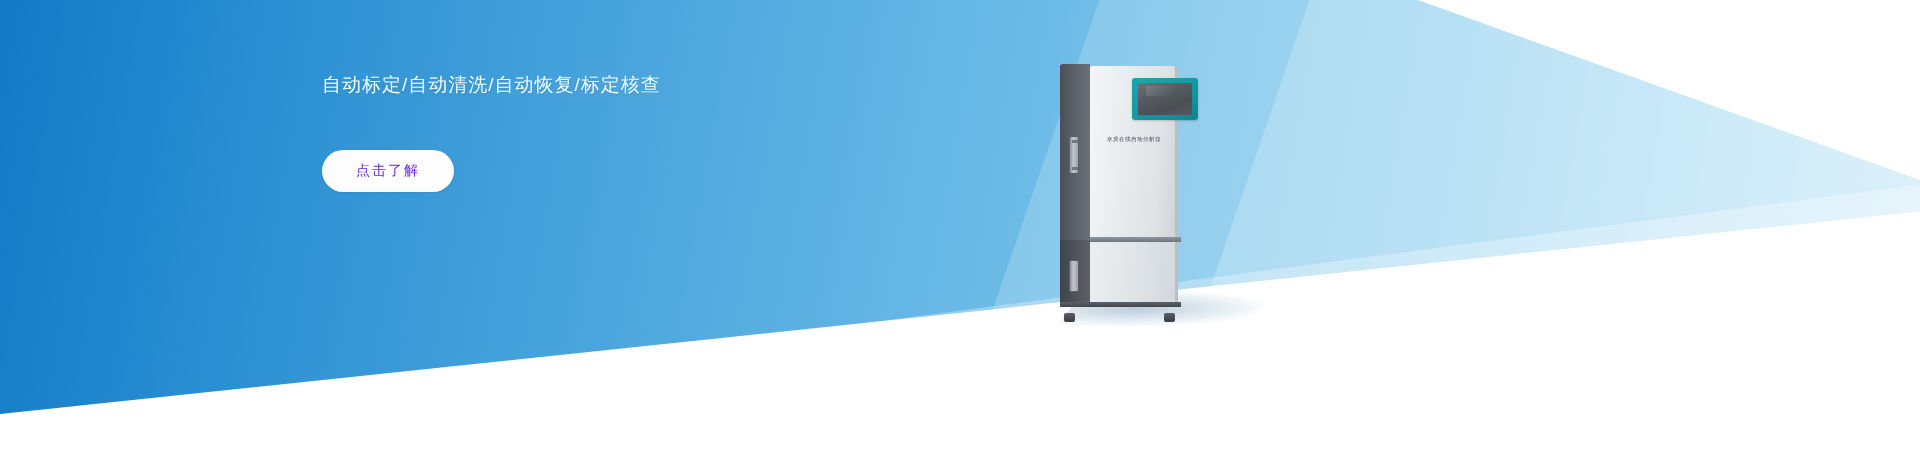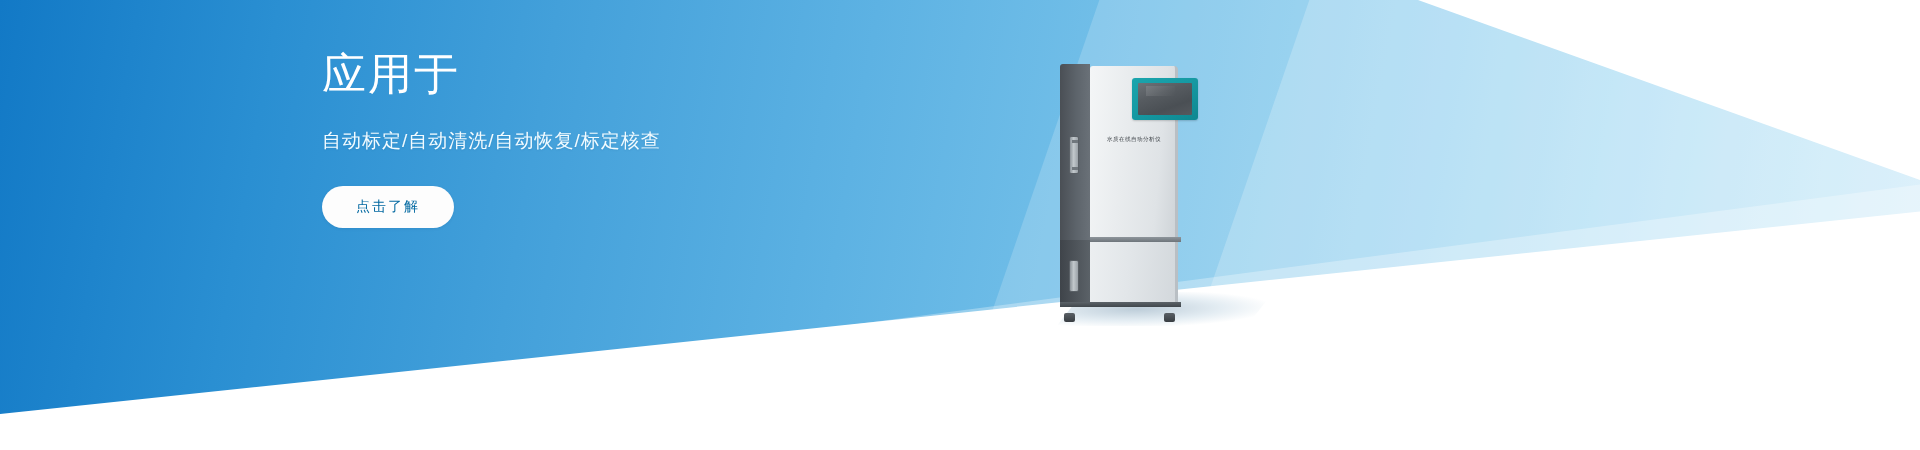--- a/index.html
+++ b/index.html
@@ -86,23 +86,23 @@
     margin-top:26px;
     color:#f2fbff;
     font-size:19px;
     font-weight:400;
     letter-spacing:1px;
     white-space:nowrap;
     text-shadow:0 1px 2px rgba(0,70,120,0.12);
   }
   .cta {
     display:inline-block;
-    margin-top:32px;
+    margin-top:52px;
     background:#fdfdfd;
-    color:#0369a1;
+    color:#6d28d9;
     font-size:14px;
     letter-spacing:2px;
     padding:12px 34px;
     border:none;
     border-radius:22px;
     cursor:pointer;
     box-shadow:0 1px 3px rgba(0,60,110,0.10);
     font-family:"Liberation Sans", sans-serif;
   }
 
@@ -252,21 +252,20 @@
 <div id="banner">
 
   <div class="bg-gradient"></div>
   <div class="sheen-a"></div>
   <div class="sheen-b"></div>
   <div class="wedge-tint"></div>
   <div class="wedge-main"></div>
   <div class="wedge-corner"></div>
 
   <div class="content">
-    <div class="headline">应用于</div>
     <div class="subhead">自动标定/自动清洗/自动恢复/标定核查</div>
     <button class="cta">点击了解</button>
   </div>
 
   <div class="device-wrap">
     <div class="dev-shadow"></div>
 
     <div class="dev-body">
       <div class="dev-side"></div>
       <div class="dev-side-lower"></div>

